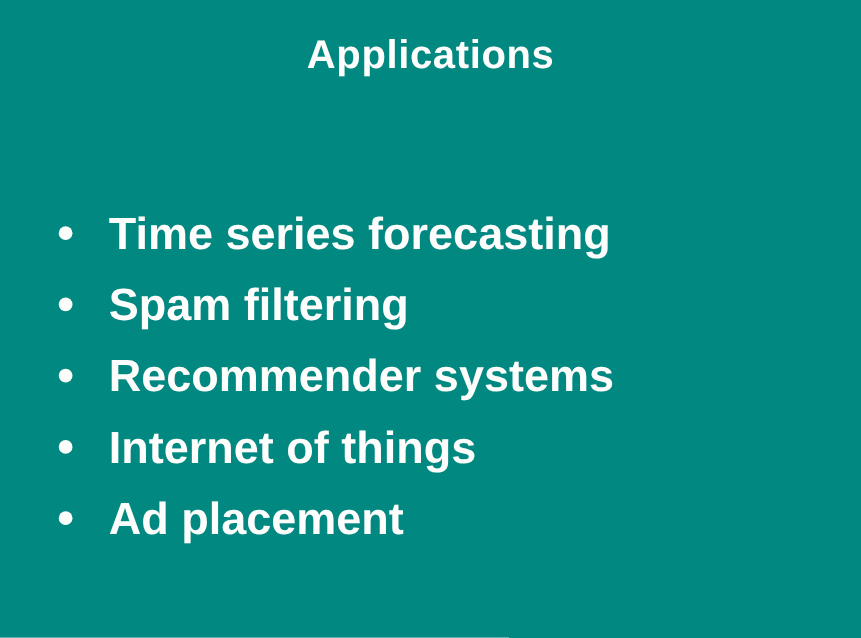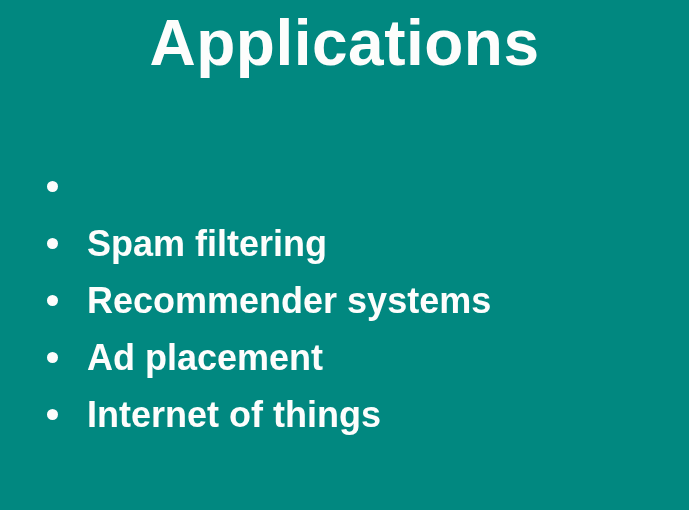--- a/index.html
+++ b/index.html
@@ -12,21 +12,21 @@
     height: 510px;
     background: #018880;
     color: #fdfdfc;
     font-family: "Liberation Sans", sans-serif;
     font-weight: 700;
     overflow: hidden;
   }
   .slide-title {
     margin: 0;
     padding-top: 16px;
-    font-size: 64px;
+    font-size: 32px;
     line-height: 54px;
     text-align: center;
     letter-spacing: 0.5px;
   }
   .bullet-list {
     list-style: none;
     margin: 88px 0 0 0;
     padding: 0;
   }
   .bullet-item {
@@ -52,36 +52,37 @@
   }
 </style>
 </head>
 <body>
 
 <div class="slide">
   <h1 class="slide-title">Applications</h1>
   <ul class="bullet-list">
     <li class="bullet-item">
       <span class="bullet-dot"></span>
+      <span>Time series forecasting</span>
       <span class="underlined"></span>
     </li>
     <li class="bullet-item">
       <span class="bullet-dot"></span>
       <span>Spam filtering</span>
       <span class="underlined"></span>
     </li>
     <li class="bullet-item">
       <span class="bullet-dot"></span>
       <span>Recommender systems</span>
       <span class="underlined"></span>
     </li>
     <li class="bullet-item">
       <span class="bullet-dot"></span>
-      <span>Ad placement</span>
+      <span>Internet of things</span>
       <span class="underlined"></span>
     </li>
     <li class="bullet-item">
       <span class="bullet-dot"></span>
-      <span>Internet of things</span>
+      <span>Ad placement</span>
       <span class="underlined"></span>
     </li>
   </ul>
 </div>
 
 </body></html>

